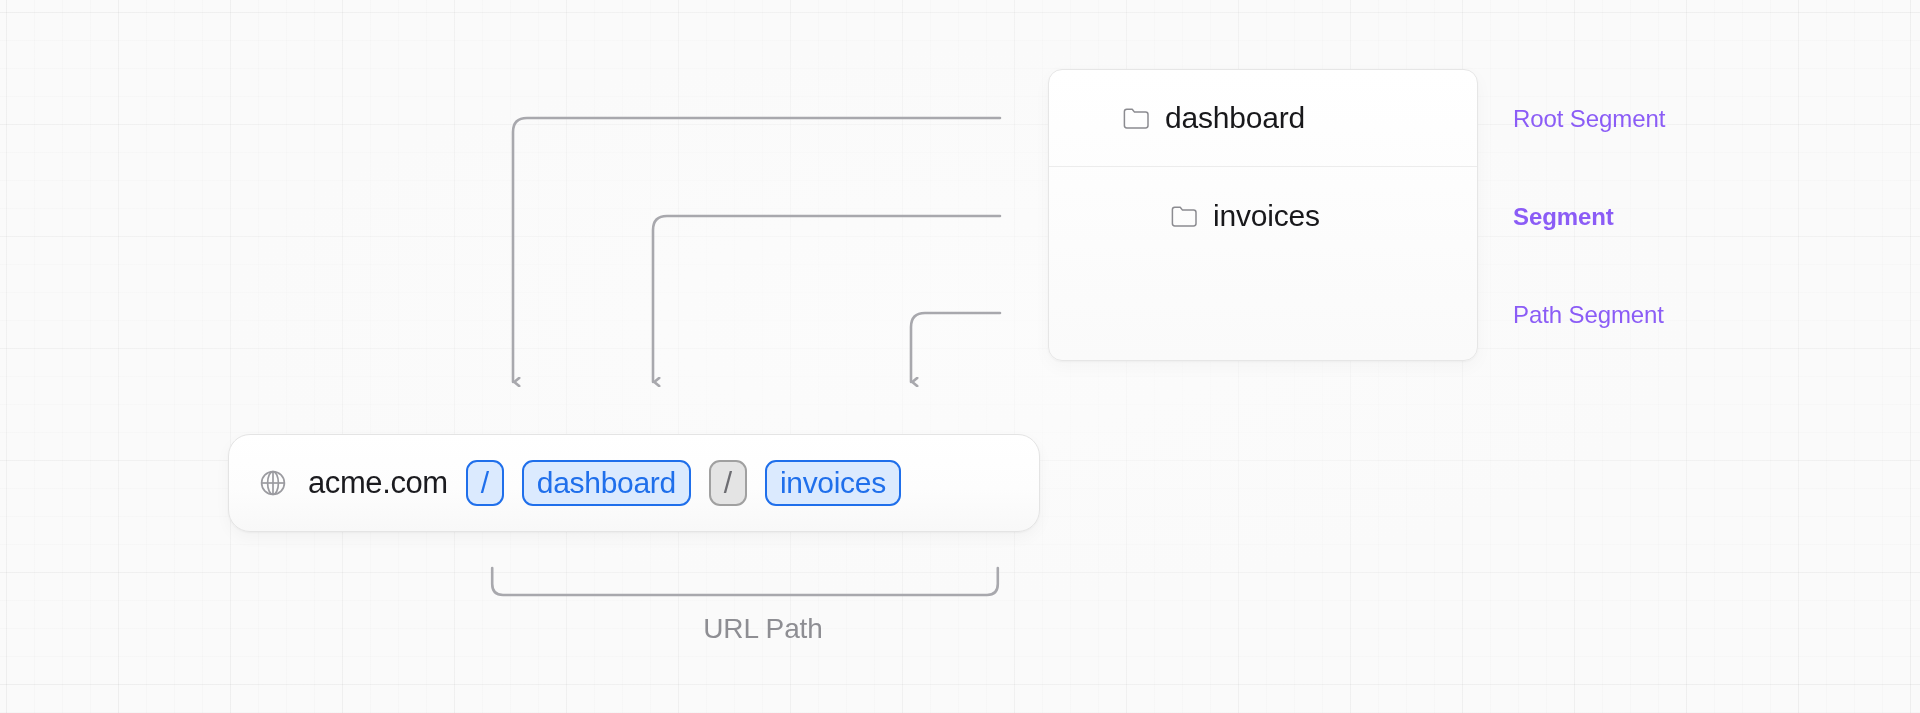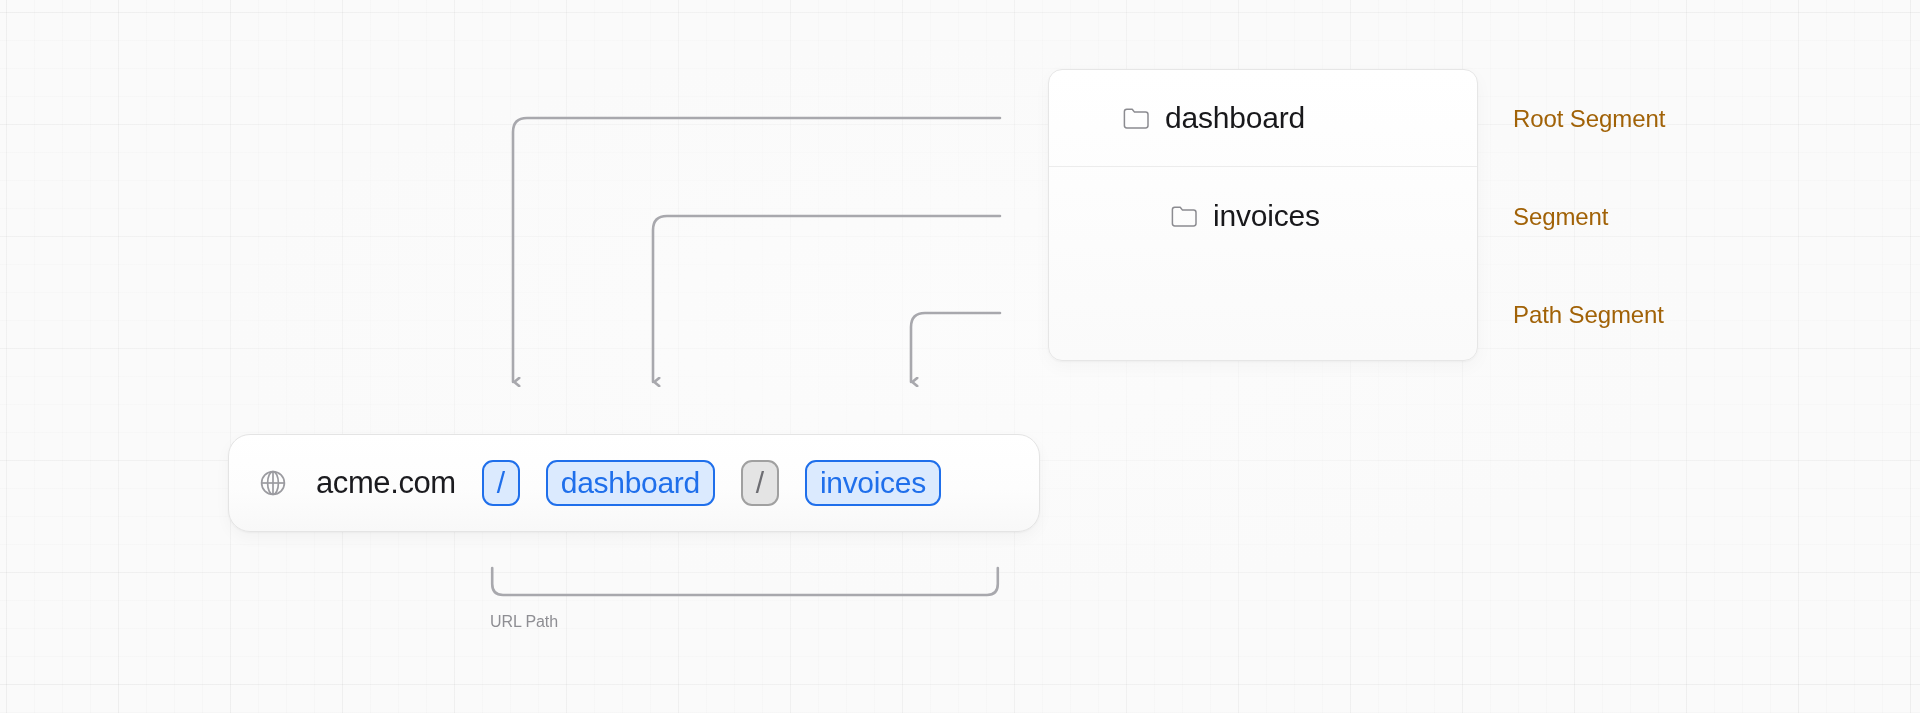--- a/index.html
+++ b/index.html
@@ -89,44 +89,44 @@
   }
   .depth-0 { padding-left: 26px; }
   .depth-1 { padding-left: 74px; }
   .depth-2 { padding-left: 122px; }
 
   
   .annotation {
     position: absolute;
     left: 1513px;
     font-size: 24px;
-    color: #a16207;
+    color: #8b5cf6;
     letter-spacing: -0.1px;
     white-space: nowrap;
   }
   #ann-root { top: 105px; }
-  #ann-seg  { top: 203px; }
+  #ann-seg  { top: 203px; font-weight: bold; }
   #ann-leaf { top: 301px; }
 
   
   #url-bar {
     position: absolute;
     left: 228px;
     top: 434px;
     width: 812px;
     height: 98px;
     background: linear-gradient(to bottom, #ffffff 0%, #fdfdfd 55%, #f8f8f8 100%);
     border: 1px solid #e4e4e4;
     border-radius: 22px;
     box-shadow: 0 1px 2px rgba(0,0,0,0.04), 0 6px 16px rgba(0,0,0,0.035);
     box-sizing: border-box;
     display: flex;
     align-items: center;
     padding-left: 30px;
-    gap: 12px;
+    gap: 4px;
   }
   #globe-icon {
     flex: 0 0 auto;
     width: 28px;
     height: 28px;
     display: block;
   }
   #url-host {
     font-size: 31px;
     color: #1b1b1f;
@@ -166,24 +166,25 @@
   #bracket-svg {
     position: absolute;
     left: 490px;
     top: 566px;
     width: 510px;
     height: 36px;
     pointer-events: none;
   }
   #url-path-caption {
     position: absolute;
-    left: 490px;
+    left: 508px;
     top: 613px;
     width: 510px;
-    font-size: 16px;
+    text-align: center;
+    font-size: 28px;
     color: #8e8e93;
     letter-spacing: -0.1px;
   }
 </style>
 </head>
 <body>
 
 <div id="grid-bg"></div>
 <div id="grid-vignette"></div>
 

